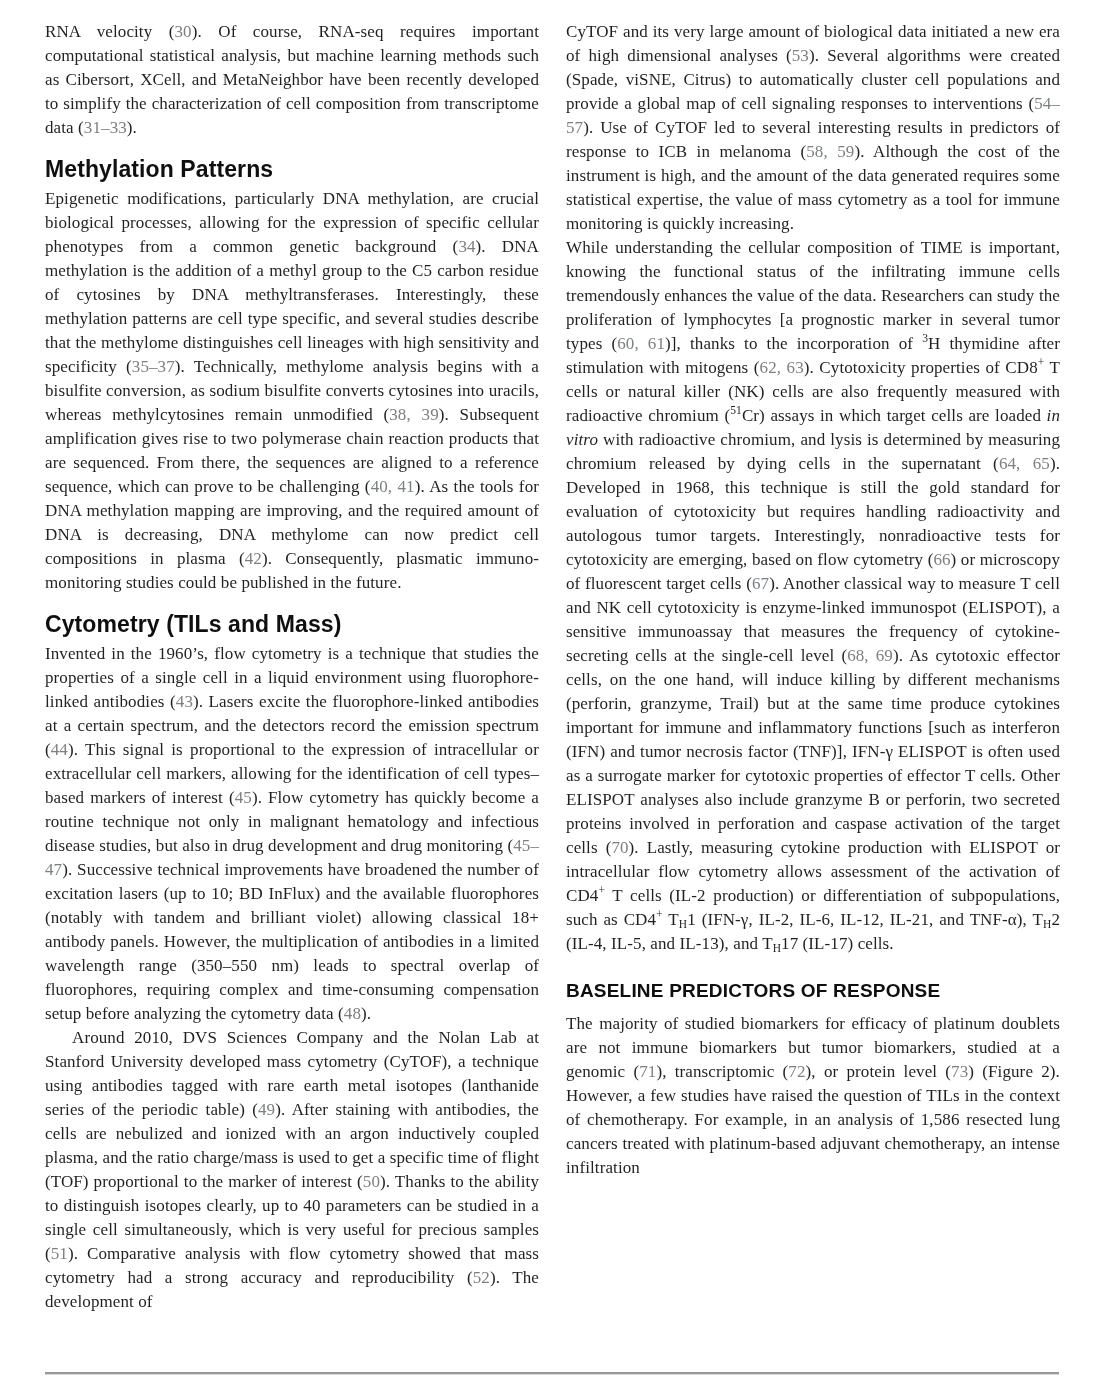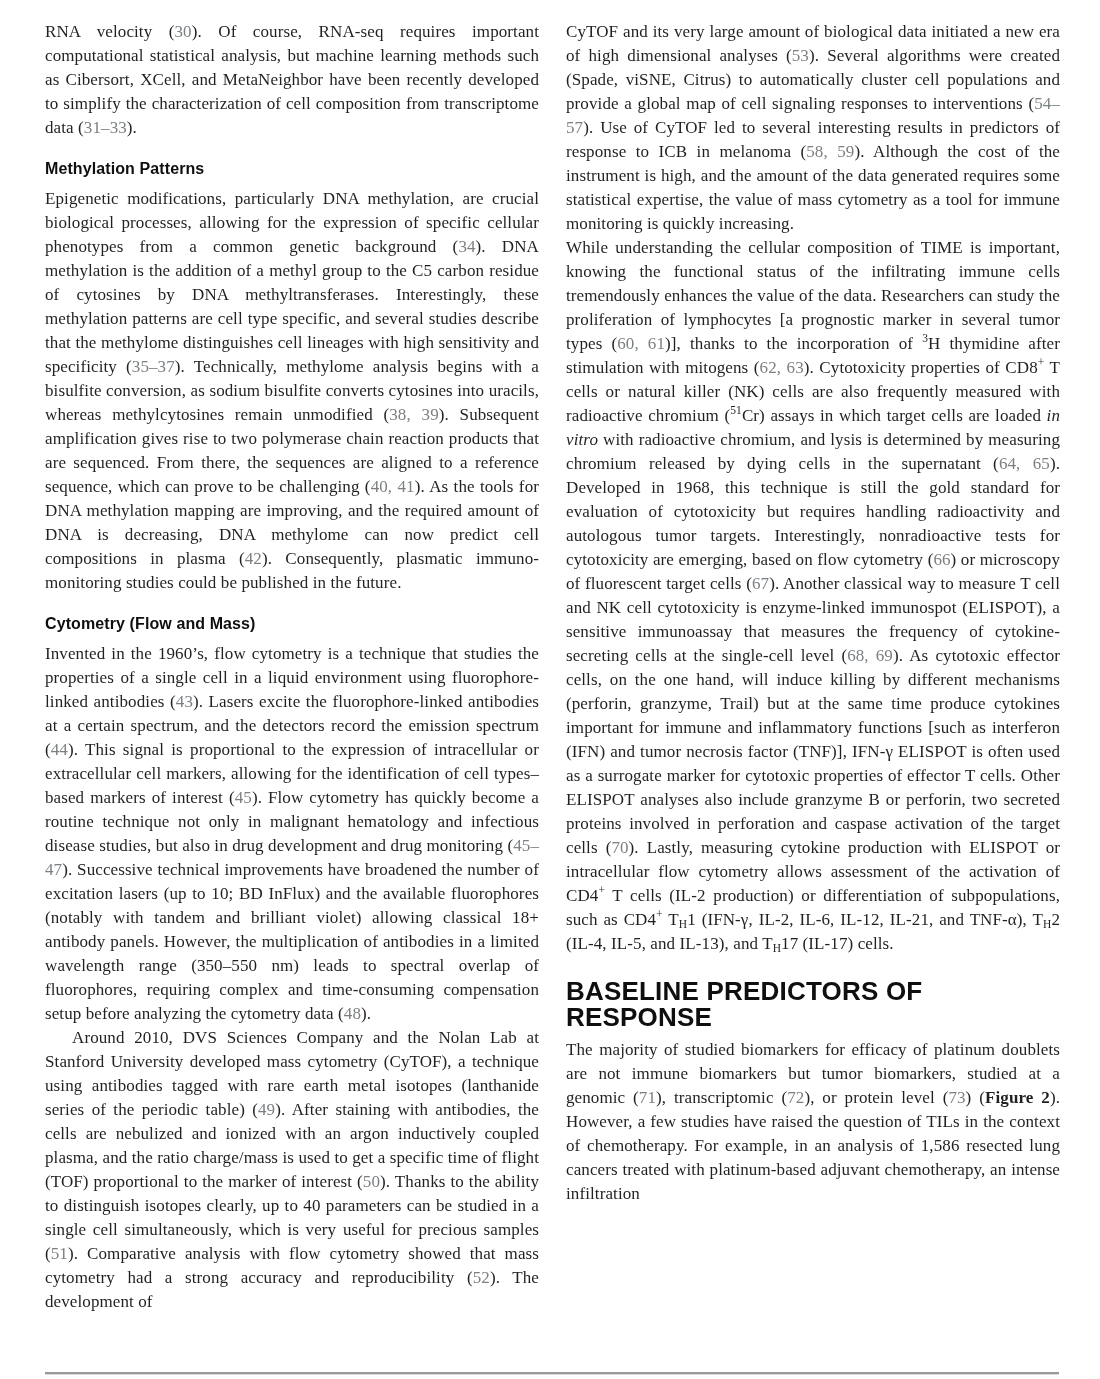--- a/index.html
+++ b/index.html
@@ -22,63 +22,63 @@
     width: 494px;
     text-align: justify;
     font-size: 17px;
     line-height: 24px;
     letter-spacing: 0.1px;
   }
   .col p { margin: 0; }
   .col p.indent { text-indent: 27px; }
   .col h1 {
     font-family: "Liberation Sans", "DejaVu Sans", sans-serif;
-    font-size: 26px;
+    font-size: 19px;
     line-height: 26px;
     font-weight: 700;
     color: var(--heading-color, #0f0f0f);
     margin: 22px 0 8px 0;
     text-align: left;
     letter-spacing: 0.2px;
   }
   .col h2 {
     font-family: "Liberation Sans", "DejaVu Sans", sans-serif;
-    font-size: 16px;
+    font-size: 23px;
     line-height: 26px;
     font-weight: 700;
     color: var(--heading-color, #0f0f0f);
     margin: 16px 0 5px 0;
     text-align: left;
   }
   .col h1 + h2 { margin-top: 6px; }
   .cite { color: var(--citation-color, #7b8084); }
   sup, sub { font-size: 11.5px; line-height: 0; }
   sub { vertical-align: -3px; }
   em { font-style: italic; }
-  strong { font-weight: 700; }
+  strong { font-weight: 400; }
   .footer-rule {
     position: absolute;
     left: 45px;
     right: 41px;
     bottom: 5px;
     height: 0;
     border-top: 2px solid var(--rule-color, #96989b);
     box-shadow: 0 1px 0 #d9d9d9;
   }
 </style>
 </head>
 <body>
 
 <div class="page">
   <div class="columns">
     <div class="col">
         <p>RNA velocity (<span class="cite">30</span>). Of course, RNA-seq requires important computational statistical analysis, but machine learning methods such as Cibersort, XCell, and MetaNeighbor have been recently developed to simplify the characterization of cell composition from transcriptome data (<span class="cite">31–33</span>).</p>
         <h2>Methylation Patterns</h2>
         <p>Epigenetic modifications, particularly DNA methylation, are crucial biological processes, allowing for the expression of specific cellular phenotypes from a common genetic background (<span class="cite">34</span>). DNA methylation is the addition of a methyl group to the C5 carbon residue of cytosines by DNA methyltransferases. Interestingly, these methylation patterns are cell type specific, and several studies describe that the methylome distinguishes cell lineages with high sensitivity and specificity (<span class="cite">35–37</span>). Technically, methylome analysis begins with a bisulfite conversion, as sodium bisulfite converts cytosines into uracils, whereas methylcytosines remain unmodified (<span class="cite">38, 39</span>). Subsequent amplification gives rise to two polymerase chain reaction products that are sequenced. From there, the sequences are aligned to a reference sequence, which can prove to be challenging (<span class="cite">40, 41</span>). As the tools for DNA methylation mapping are improving, and the required amount of DNA is decreasing, DNA methylome can now predict cell compositions in plasma (<span class="cite">42</span>). Consequently, plasmatic immuno-monitoring studies could be published in the future.</p>
-        <h2>Cytometry (Flow and Mass)</h2>
+        <h2>Cytometry (TILs and Mass)</h2>
         <p>Invented in the 1960’s, flow cytometry is a technique that studies the properties of a single cell in a liquid environment using fluorophore-linked antibodies (<span class="cite">43</span>). Lasers excite the fluorophore-linked antibodies at a certain spectrum, and the detectors record the emission spectrum (<span class="cite">44</span>). This signal is proportional to the expression of intracellular or extracellular cell markers, allowing for the identification of cell types–based markers of interest (<span class="cite">45</span>). Flow cytometry has quickly become a routine technique not only in malignant hematology and infectious disease studies, but also in drug development and drug monitoring (<span class="cite">45–47</span>). Successive technical improvements have broadened the number of excitation lasers (up to 10; BD InFlux) and the available fluorophores (notably with tandem and brilliant violet) allowing classical 18+ antibody panels. However, the multiplication of antibodies in a limited wavelength range (350–550 nm) leads to spectral overlap of fluorophores, requiring complex and time-consuming compensation setup before analyzing the cytometry data (<span class="cite">48</span>).</p>
         <p class="indent">Around 2010, DVS Sciences Company and the Nolan Lab at Stanford University developed mass cytometry (CyTOF), a technique using antibodies tagged with rare earth metal isotopes (lanthanide series of the periodic table) (<span class="cite">49</span>). After staining with antibodies, the cells are nebulized and ionized with an argon inductively coupled plasma, and the ratio charge/mass is used to get a specific time of flight (TOF) proportional to the marker of interest (<span class="cite">50</span>). Thanks to the ability to distinguish isotopes clearly, up to 40 parameters can be studied in a single cell simultaneously, which is very useful for precious samples (<span class="cite">51</span>). Comparative analysis with flow cytometry showed that mass cytometry had a strong accuracy and reproducibility (<span class="cite">52</span>). The development of</p>
       </div>
     <div class="col">
         <p>CyTOF and its very large amount of biological data initiated a new era of high dimensional analyses (<span class="cite">53</span>). Several algorithms were created (Spade, viSNE, Citrus) to automatically cluster cell populations and provide a global map of cell signaling responses to interventions (<span class="cite">54–57</span>). Use of CyTOF led to several interesting results in predictors of response to ICB in melanoma (<span class="cite">58, 59</span>). Although the cost of the instrument is high, and the amount of the data generated requires some statistical expertise, the value of mass cytometry as a tool for immune monitoring is quickly increasing.</p>
         <p>While understanding the cellular composition of TIME is important, knowing the functional status of the infiltrating immune cells tremendously enhances the value of the data. Researchers can study the proliferation of lymphocytes [a prognostic marker in several tumor types (<span class="cite">60, 61</span>)], thanks to the incorporation of <sup>3</sup>H thymidine after stimulation with mitogens (<span class="cite">62, 63</span>). Cytotoxicity properties of CD8<sup>+</sup> T cells or natural killer (NK) cells are also frequently measured with radioactive chromium (<sup>51</sup>Cr) assays in which target cells are loaded <em>in vitro</em> with radioactive chromium, and lysis is determined by measuring chromium released by dying cells in the supernatant (<span class="cite">64, 65</span>). Developed in 1968, this technique is still the gold standard for evaluation of cytotoxicity but requires handling radioactivity and autologous tumor targets. Interestingly, nonradioactive tests for cytotoxicity are emerging, based on flow cytometry (<span class="cite">66</span>) or microscopy of fluorescent target cells (<span class="cite">67</span>). Another classical way to measure T cell and NK cell cytotoxicity is enzyme-linked immunospot (ELISPOT), a sensitive immunoassay that measures the frequency of cytokine-secreting cells at the single-cell level (<span class="cite">68, 69</span>). As cytotoxic effector cells, on the one hand, will induce killing by different mechanisms (perforin, granzyme, Trail) but at the same time produce cytokines important for immune and inflammatory functions [such as interferon (IFN) and tumor necrosis factor (TNF)], IFN-γ ELISPOT is often used as a surrogate marker for cytotoxic properties of effector T cells. Other ELISPOT analyses also include granzyme B or perforin, two secreted proteins involved in perforation and caspase activation of the target cells (<span class="cite">70</span>). Lastly, measuring cytokine production with ELISPOT or intracellular flow cytometry allows assessment of the activation of CD4<sup>+</sup> T cells (IL-2 production) or differentiation of subpopulations, such as CD4<sup>+</sup> T<sub>H</sub>1 (IFN-γ, IL-2, IL-6, IL-12, IL-21, and TNF-α), T<sub>H</sub>2 (IL-4, IL-5, and IL-13), and T<sub>H</sub>17 (IL-17) cells.</p>
         <h1>BASELINE PREDICTORS OF RESPONSE</h1>
         <p>The majority of studied biomarkers for efficacy of platinum doublets are not immune biomarkers but tumor biomarkers, studied at a genomic (<span class="cite">71</span>), transcriptomic (<span class="cite">72</span>), or protein level (<span class="cite">73</span>) (<strong>Figure 2</strong>). However, a few studies have raised the question of TILs in the context of chemotherapy. For example, in an analysis of 1,586 resected lung cancers treated with platinum-based adjuvant chemotherapy, an intense infiltration</p>
       </div>
   </div>

